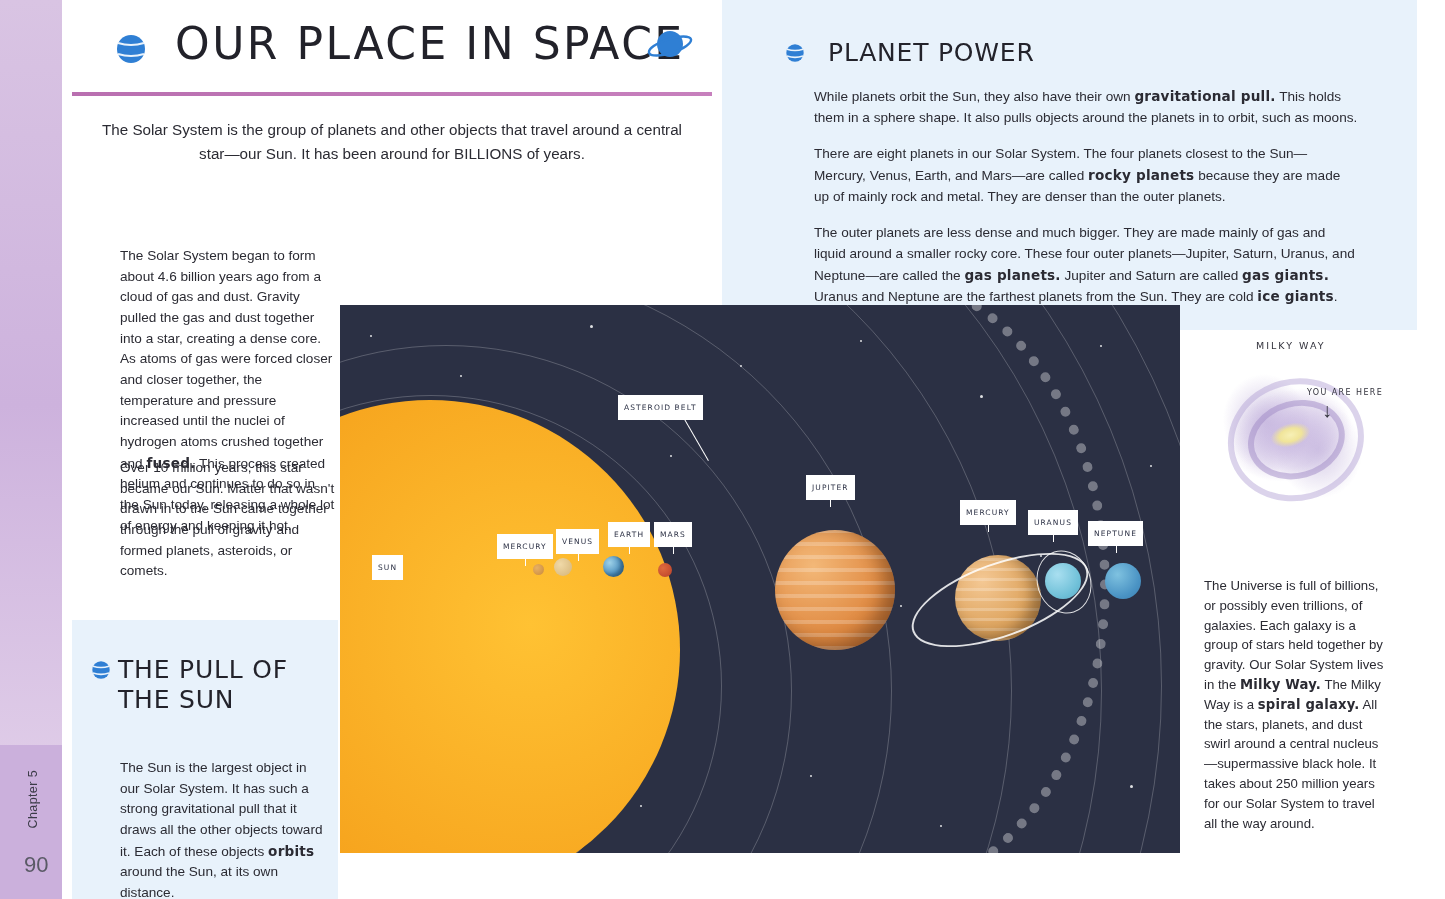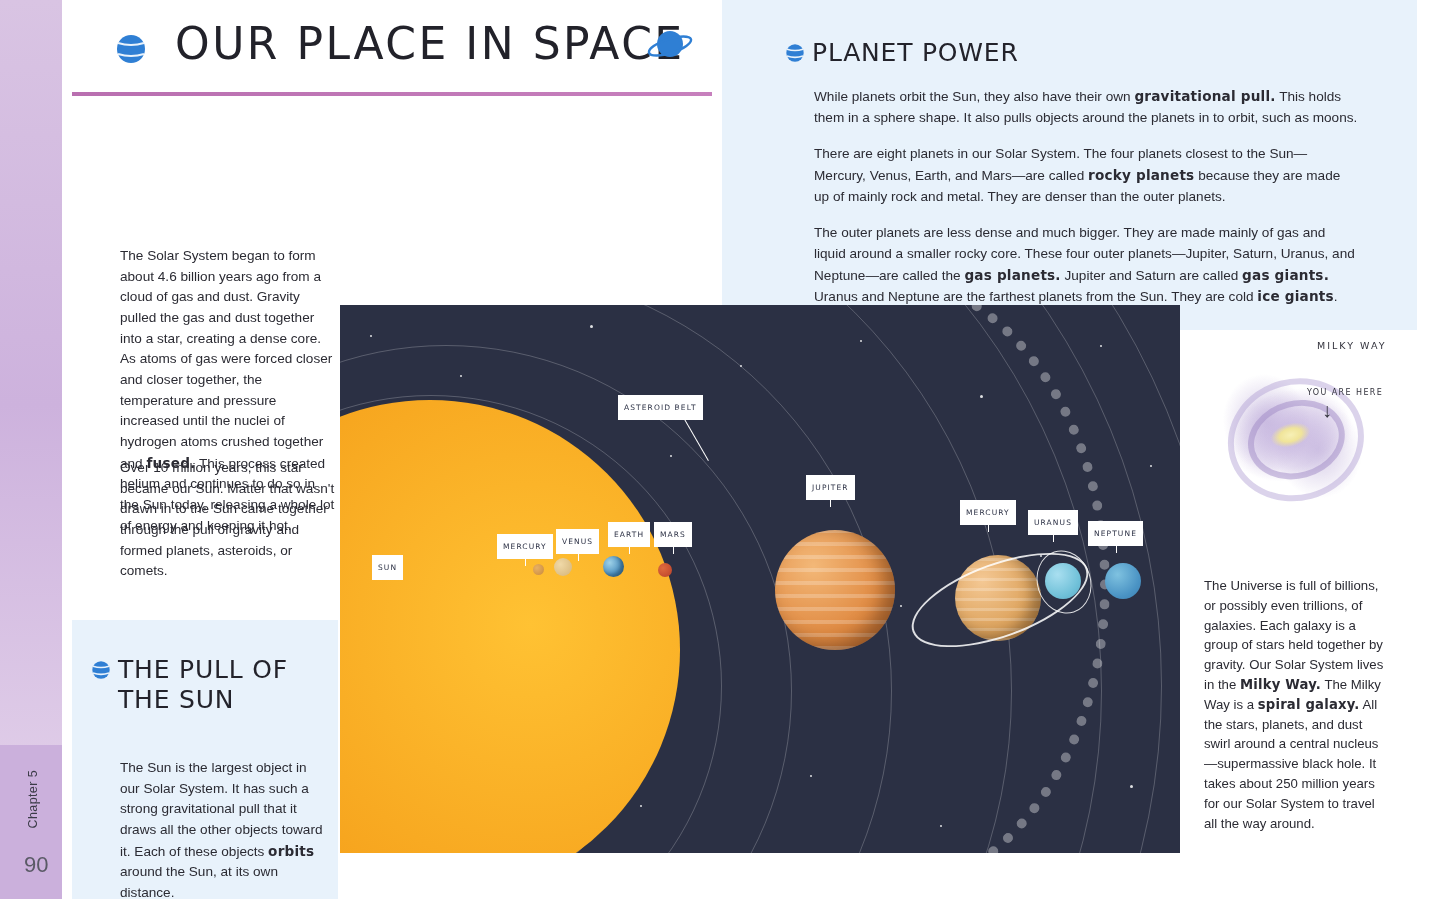--- a/index.html
+++ b/index.html
@@ -71,21 +71,21 @@
   .sec-birth .h2{display:flex;align-items:center;gap:4px;margin-bottom:14px;}
   .birth-text{position:absolute;left:120px;top:238px;width:215px;}
   .birth-text2{position:absolute;left:120px;top:450px;width:215px;}
 
   .sec-pull{position:absolute;left:88px;top:655px;width:250px;}
   .sec-pull .h2{display:flex;align-items:flex-start;gap:4px;margin-bottom:8px;line-height:1.18;}
   .pull-text{position:absolute;left:120px;top:750px;width:205px;}
 
   
   .sec-power{position:absolute;left:782px;top:38px;width:580px;}
-  .sec-power .h2{display:flex;align-items:center;gap:4px;margin-bottom:14px;}
+  .sec-power .h2{display:flex;align-items:center;gap:20px;margin-bottom:14px;}
   .power-text{position:absolute;left:814px;top:78px;width:545px;}
   .power-text p{margin-bottom:16px;}
 
   .sec-galaxy{position:absolute;left:1168px;top:525px;width:250px;}
   .sec-galaxy .h2{display:flex;align-items:center;gap:4px;}
   .galaxy-text{position:absolute;left:1204px;top:568px;width:185px;}
   .galaxy-text p{font-size:13.2px;line-height:1.50;}
 
   
   .diagram{position:absolute;left:340px;top:305px;width:840px;height:548px;background:#2b3044;overflow:hidden;}
@@ -97,21 +97,21 @@
     position:absolute;background:#fff;color:#2b3044;font-size:7.5px;letter-spacing:1.1px;
     padding:8px 6px;font-family:"DejaVu Sans", sans-serif;white-space:nowrap;
   }
   .lbl::after{content:"";position:absolute;left:50%;bottom:-7px;width:1px;height:7px;background:#fff;}
   .lbl.noline::after{display:none;}
   .leader{position:absolute;background:#fff;width:1px;}
   .belt{position:absolute;}
   .ring{position:absolute;border:2px solid rgba(255,255,255,.85);border-radius:50%;
         transform:rotate(-20deg);}
   .star{position:absolute;background:#fff;border-radius:50%;opacity:.85;}
-  .mw-title{position:absolute;left:1317px;top:340px;font-size:9.5px;letter-spacing:2px;
+  .mw-title{position:absolute;left:1256px;top:340px;font-size:9.5px;letter-spacing:2px;
     color:#33333d;font-family:"DejaVu Sans", sans-serif;}
   .mw-here{position:absolute;left:1307px;top:388px;font-size:8px;letter-spacing:1.4px;
     color:#33333d;font-family:"DejaVu Sans", sans-serif;}
   .mw-arrow{position:absolute;left:1322px;top:400px;font-size:20px;color:#33333d;line-height:1;}
   .galaxy-img{position:absolute;left:1208px;top:360px;width:165px;height:150px;border-radius:50%;
     background:
       radial-gradient(ellipse 28px 16px at 50% 50%, #f7f0b6 0%, #f0e49a 40%, rgba(240,228,154,0) 72%),
       radial-gradient(ellipse 80px 58px at 50% 50%, rgba(196,178,222,.85) 0%, rgba(196,178,222,.35) 55%, rgba(255,255,255,0) 78%),
       radial-gradient(ellipse 62px 70px at 38% 38%, rgba(169,148,205,.55), rgba(255,255,255,0) 70%),
       radial-gradient(ellipse 62px 70px at 64% 64%, rgba(169,148,205,.5), rgba(255,255,255,0) 70%);
@@ -145,20 +145,23 @@
     <circle cx="21" cy="21" r="14" fill="#2f7fd4"></circle>
     <path d="M8 15 Q21 19 34 15" stroke="#e8f2fb" stroke-width="2.2" fill="none"></path>
     <path d="M8 26 Q21 30 34 26" stroke="#e8f2fb" stroke-width="2.2" fill="none"></path>
   </svg>
   <h1 class="title">OUR PLACE IN SPACE</h1>
   <svg class="planet-ico" style="position:absolute;left:645px;top:24px;" width="48" height="42" viewBox="0 0 48 42">
     <circle cx="25" cy="20" r="13" fill="#2f7fd4"></circle>
     <ellipse cx="25" cy="22" rx="22" ry="7" fill="none" stroke="#2f7fd4" stroke-width="2.4" transform="rotate(-18 25 22)"></ellipse>
   </svg>
 
+  <div class="intro-box">
+    <p class="intro" style="padding:22px 30px 0 30px;">The Solar System is the group of planets and other objects that travel around a central star—our Sun. It has been around for BILLIONS of years.</p>
+  </div>
 
   <div class="birth-text">
     <p class="body"><span>The Solar System began to form about 4.6 billion years ago from a cloud of gas and dust. Gravity pulled the gas and dust together into a star, creating a dense core. As atoms of gas were forced closer and closer together, the temperature and pressure increased until the nuclei of hydrogen atoms crushed together and </span><b class="hl">fused.</b><span> This process created helium and continues to do so in the Sun today, releasing a whole lot of energy and keeping it hot.</span></p>
   </div>
   <div class="birth-text2">
     <p class="body">Over 10 million years, this star became our Sun. Matter that wasn't drawn in to the Sun came together through the pull of gravity and formed planets, asteroids, or comets.</p>
   </div>
 
   <div class="sec-pull">
     <div class="h2">

